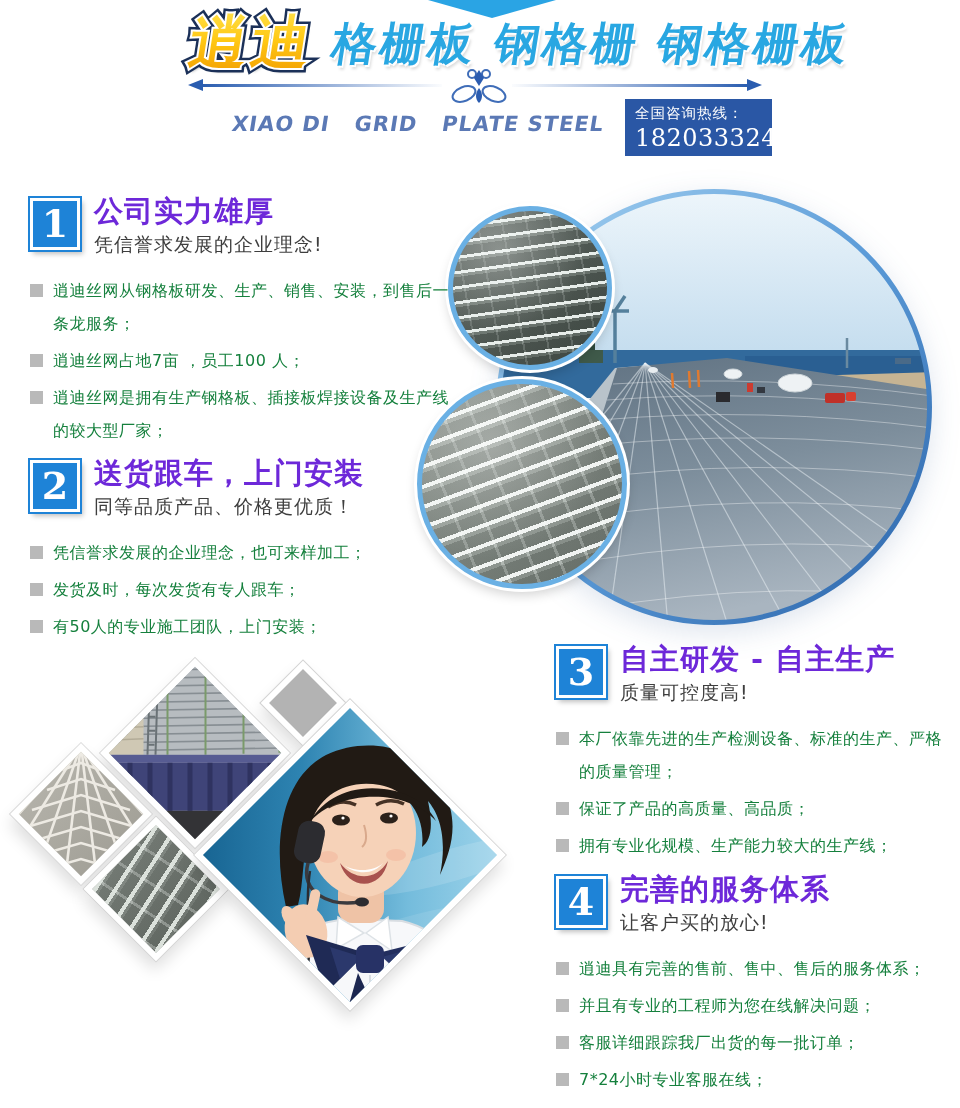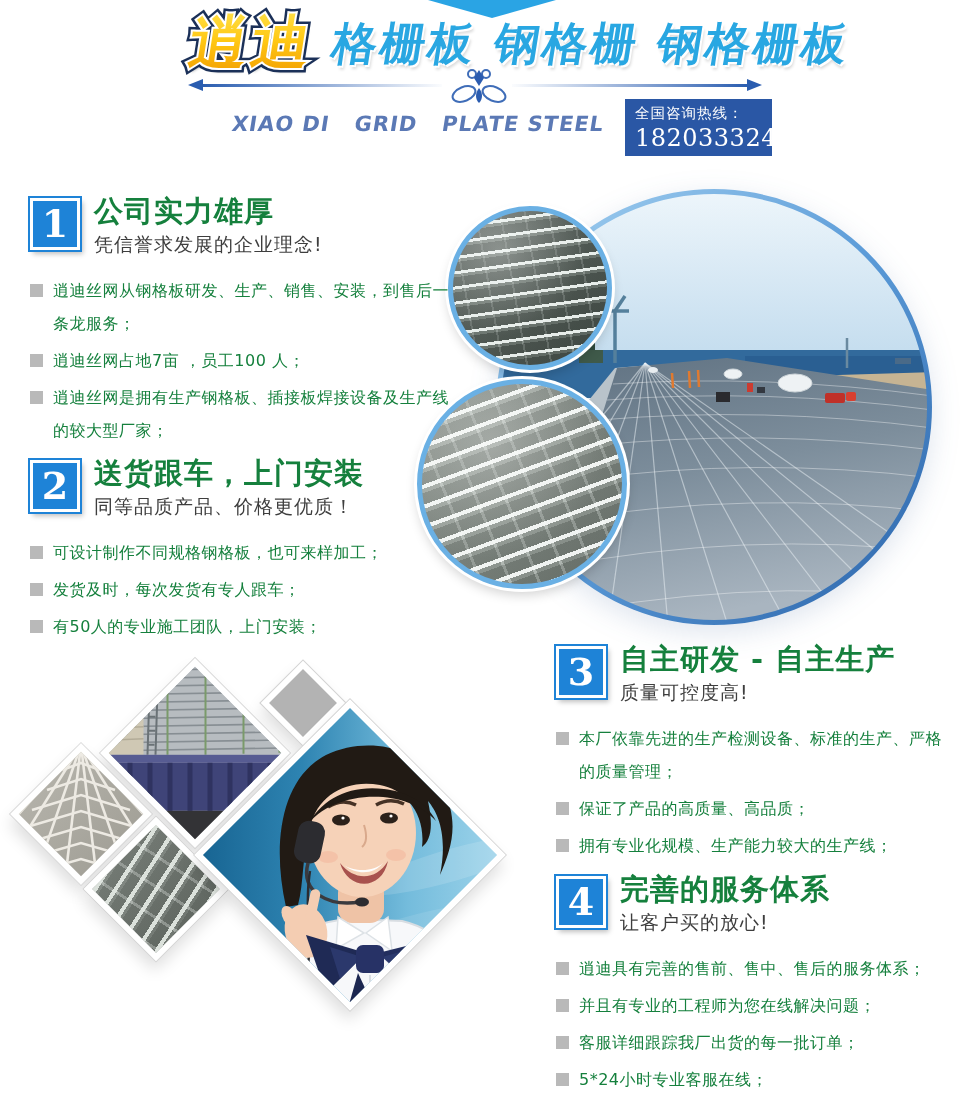--- a/index.html
+++ b/index.html
@@ -48,21 +48,21 @@
   .s1{left:30px;top:196px;width:424px;}
   .s2{left:30px;top:458px;width:424px;}
   .s3{left:556px;top:644px;width:402px;}
   .s4{left:556px;top:874px;width:402px;}
   .sec-head{display:flex;align-items:flex-start;}
   .num-box{width:44px;height:46px;background:#1e83d7;border:3px solid #fff;
     box-shadow:0 0 0 2px #1e83d7,3px 4px 5px rgba(0,0,0,.25);
     color:#fff;font-family:"DejaVu Serif","Liberation Serif",serif;font-size:38px;font-weight:bold;
     text-align:center;line-height:46px;flex:0 0 auto;margin-top:2px;}
   .sec-titles{margin-left:14px;}
-  .sec-title{font-size:29px;font-weight:bold;color:#15803d;letter-spacing:1px;line-height:1.1;}
+  .sec-title{font-size:29px;font-weight:bold;color:#6d28d9;letter-spacing:1px;line-height:1.1;}
   .sec-sub{font-size:19px;color:#3e3e3e;margin-top:4px;letter-spacing:1px;}
   ul.bullets{list-style:none;margin:16px 0 0 0;padding:0;}
   ul.bullets li{position:relative;padding-left:23px;margin-bottom:4px;
     font-size:16px;line-height:33px;color:#15803d;letter-spacing:.5px;}
   .sq{position:absolute;left:0;top:10px;width:13px;height:13px;background:#b9b9b9;}
 
   
   .big-circle{position:absolute;left:495px;top:188px;width:438px;height:438px;
     filter:drop-shadow(0 8px 14px rgba(40,80,140,.15));}
   .small-circle{position:absolute;border-radius:50%;border:5px solid #6ab0e4;
@@ -241,21 +241,21 @@
 
   <div class="section s2">
     <div class="sec-head">
       <div class="num-box">2</div>
       <div class="sec-titles">
         <div class="sec-title">送货跟车，上门安装</div>
         <div class="sec-sub">同等品质产品、价格更优质！</div>
       </div>
     </div>
     <ul class="bullets">
-      <li><span class="sq"></span><span>可设计制作不同规格钢格板，也可来样加工；</span></li>
+      <li><span class="sq"></span><span>凭信誉求发展的企业理念，也可来样加工；</span></li>
       <li><span class="sq"></span><span>发货及时，每次发货有专人跟车；</span></li>
       <li><span class="sq"></span><span>有50人的专业施工团队，上门安装；</span></li>
     </ul>
   </div>
 
   <div class="diamond d-gray"></div>
 
   <div class="diamond d-truck">
     <div class="inner">
       <svg width="195" height="195" viewBox="0 0 195 195">
@@ -433,17 +433,17 @@
       <div class="num-box">4</div>
       <div class="sec-titles">
         <div class="sec-title">完善的服务体系</div>
         <div class="sec-sub">让客户买的放心!</div>
       </div>
     </div>
     <ul class="bullets">
       <li><span class="sq"></span><span>逍迪具有完善的售前、售中、售后的服务体系；</span></li>
       <li><span class="sq"></span><span>并且有专业的工程师为您在线解决问题；</span></li>
       <li><span class="sq"></span><span>客服详细跟踪我厂出货的每一批订单；</span></li>
-      <li><span class="sq"></span><span>5*24小时专业客服在线；</span></li>
+      <li><span class="sq"></span><span>7*24小时专业客服在线；</span></li>
     </ul>
   </div>
 
 </div>
 
 </body></html>

